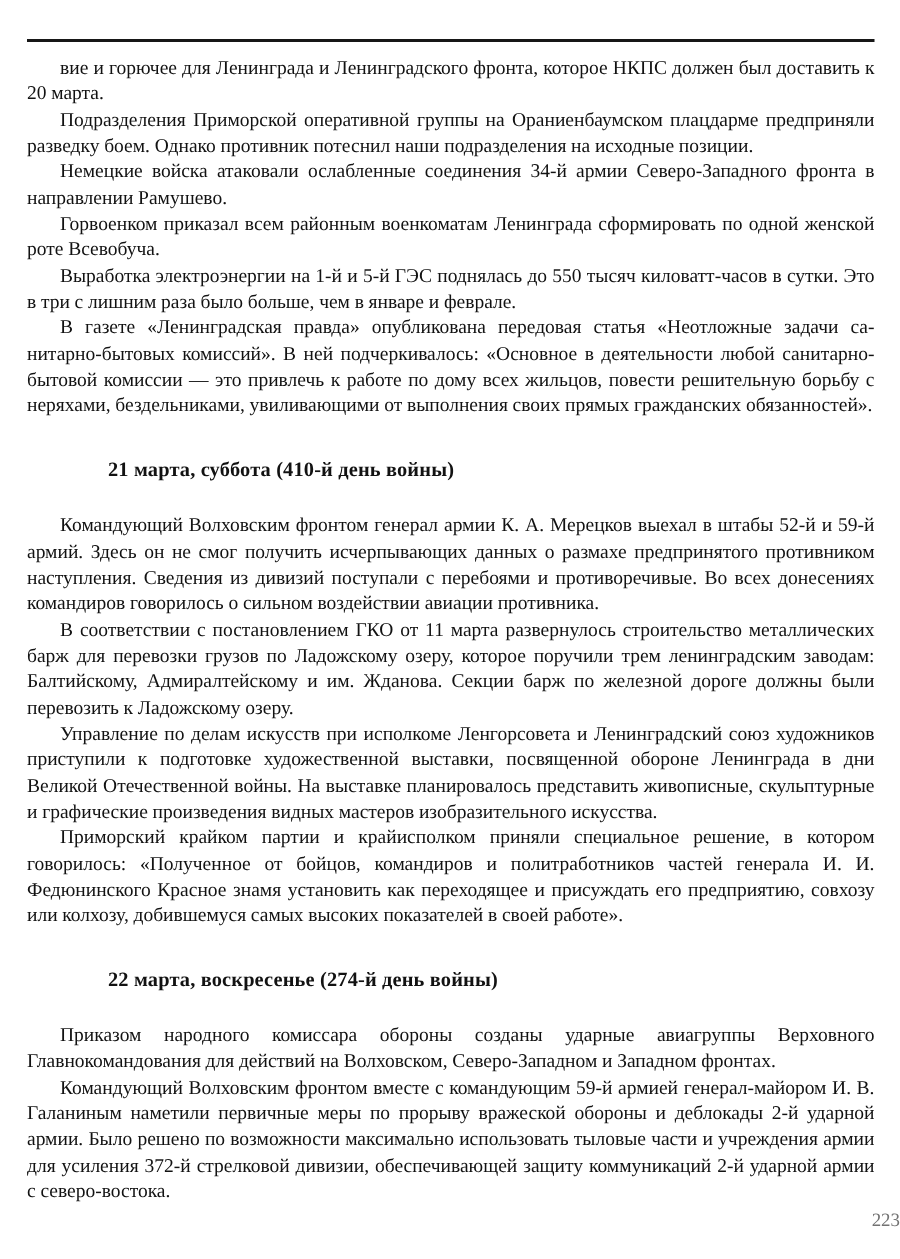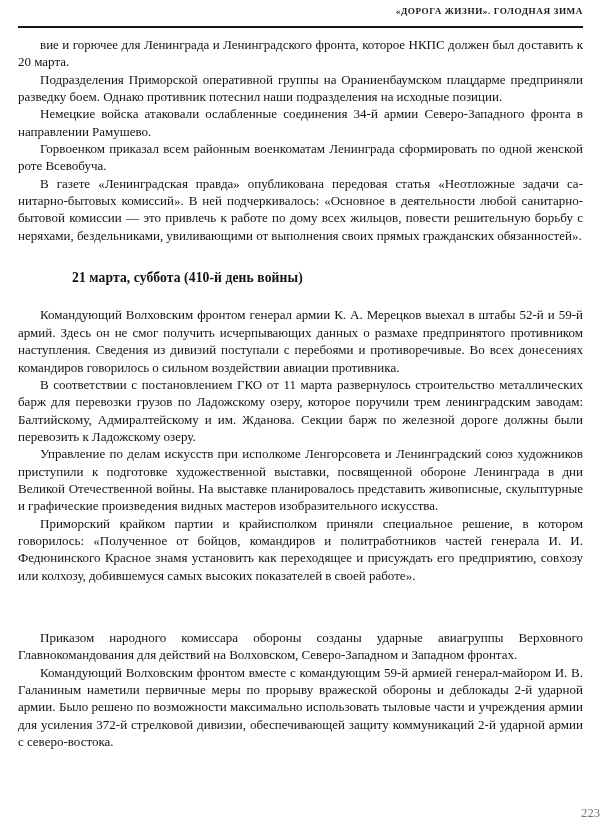--- a/index.html
+++ b/index.html
@@ -93,42 +93,43 @@
     text-align: right;
     font-size: 12.6px;
     color: #737373;
   }
 </style>
 </head>
 <body>
 
 <div class="page">
 
-  <div class="running-head">«ДОРОГА ЖИЗНИ». ГОЛОДНАЯ ЗИМА</div>
 
   <div class="head-rule"></div>
 
   <div class="column">
 
     <p class="body-par">вие и горючее для Ленинграда и Ленинградского фронта, которое НКПС должен был доста­вить к 20 марта.</p>
     <p class="body-par">Подразделения Приморской оперативной группы на Ораниенбаумском плацдарме предприняли разведку боем. Однако противник потеснил наши подразделения на исход­ные позиции.</p>
     <p class="body-par">Немецкие войска атаковали ослабленные соединения 34-й армии Северо-Западного фрон­та в направлении Рамушево.</p>
     <p class="body-par">Горвоенком приказал всем районным военкоматам Ленинграда сформировать по одной женской роте Всевобуча.</p>
+    <p class="body-par">Выработка электроэнергии на 1-й и 5-й ГЭС поднялась до 550 тысяч киловатт-часов в сут­ки. Это в три с лишним раза было больше, чем в январе и феврале.</p>
     <p class="body-par">В газете «Ленинградская правда» опубликована передовая статья «Неотложные задачи са­нитарно-бытовых комиссий». В ней подчеркивалось: «Основное в деятельности любой сани­тарно-бытовой комиссии — это привлечь к работе по дому всех жильцов, повести решитель­ную борьбу с неряхами, бездельниками, увиливающими от выполнения своих прямых граж­данских обязанностей».</p>
 
     <div class="gap-before-heading"></div>
     <h2 class="day-heading">21 марта, суббота (410-й день войны)</h2>
     <div class="gap-after-heading"></div>
 
     <p class="body-par">Командующий Волховским фронтом генерал армии К. А. Мерецков выехал в штабы 52-й и 59-й армий. Здесь он не смог получить исчерпывающих данных о размахе предприня­того противником наступления. Сведения из дивизий поступали с перебоями и противоречи­вые. Во всех донесениях командиров говорилось о сильном воздействии авиации противника.</p>
     <p class="body-par">В соответствии с постановлением ГКО от 11 марта развернулось строительство металличе­ских барж для перевозки грузов по Ладожскому озеру, которое поручили трем ленинградским заводам: Балтийскому, Адмиралтейскому и им. Жданова. Секции барж по железной дороге должны были перевозить к Ладожскому озеру.</p>
     <p class="body-par">Управление по делам искусств при исполкоме Ленгорсовета и Ленинградский союз худож­ников приступили к подготовке художественной выставки, посвященной обороне Ленинграда в дни Великой Отечественной войны. На выставке планировалось представить живописные, скульптурные и графические произведения видных мастеров изобразительного искусства.</p>
     <p class="body-par">Приморский крайком партии и крайисполком приняли специальное решение, в котором говорилось: «Полученное от бойцов, командиров и политработников частей генерала И. И. Федюнинского Красное знамя установить как переходящее и присуждать его предпри­ятию, совхозу или колхозу, добившемуся самых высоких показателей в своей работе».</p>
 
     <div class="gap-before-heading2"></div>
+    <h2 class="day-heading">22 марта, воскресенье (274-й день войны)</h2>
     <div class="gap-after-heading2"></div>
 
     <p class="body-par">Приказом народного комиссара обороны созданы ударные авиагруппы Верховного Главнокомандования для действий на Волховском, Северо-Западном и Западном фронтах.</p>
     <p class="body-par">Командующий Волховским фронтом вместе с командующим 59-й армией генерал-майо­ром И. В. Галаниным наметили первичные меры по прорыву вражеской обороны и деблокады 2-й ударной армии. Было решено по возможности максимально использовать тыловые части и учреждения армии для усиления 372-й стрелковой дивизии, обеспечивающей защиту ком­муникаций 2-й ударной армии с северо-востока.</p>
 
   </div>
 
   <div class="folio">223</div>
 
 </div>

